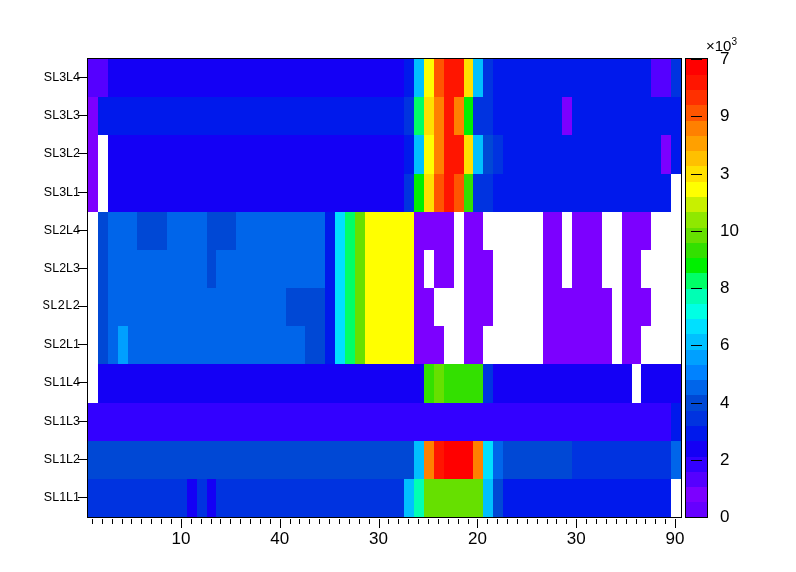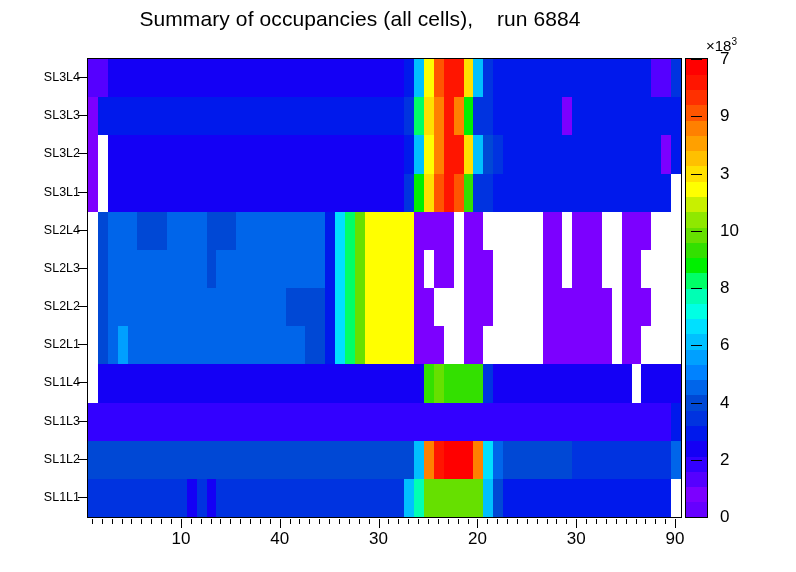--- a/index.html
+++ b/index.html
@@ -40,36 +40,35 @@
   .ptick{position:absolute;left:23px;width:9px;height:0;border-top:1.6px solid #000;}
   .plab{position:absolute;left:35px;font-size:17px;transform:translateY(-50%);white-space:nowrap;}
   #pexp{position:absolute;left:706px;top:36px;font-size:15px;white-space:nowrap;}
   #pexp sup{font-size:10px;vertical-align:super;}
 </style>
 </head>
 <body>
 
 <div id="canvas">
 
-  <div id="title">Summary of occupancies (all cells),    run 6884</div>
 
   <div id="ylabels">
       <div class="ylab" style="top: 19.0833px; width: 72px;">SL3L4</div>
       <div class="ytick" style="left: 78px; top: 19.0833px;"></div>
       <div class="ylab" style="top: 57.25px; width: 72px;">SL3L3</div>
       <div class="ytick" style="left: 78px; top: 57.25px;"></div>
       <div class="ylab" style="top: 95.4167px; width: 72px;">SL3L2</div>
       <div class="ytick" style="left: 78px; top: 95.4167px;"></div>
       <div class="ylab" style="top: 133.583px; width: 72px;">SL3L1</div>
       <div class="ytick" style="left: 78px; top: 133.583px;"></div>
       <div class="ylab" style="top: 171.75px; width: 72px;">SL2L4</div>
       <div class="ytick" style="left: 78px; top: 171.75px;"></div>
       <div class="ylab" style="top: 209.917px; width: 72px;">SL2L3</div>
       <div class="ytick" style="left: 78px; top: 209.917px;"></div>
-      <div class="ylab" style="top: 248.083px; width: 72px;">SL2L2</div>
+      <div class="ylab" style="top: 248.083px; width: 72px; font-family: Liberation Mono, monospace;">SL2L2</div>
       <div class="ytick" style="left: 78px; top: 248.083px;"></div>
       <div class="ylab" style="top: 286.25px; width: 72px;">SL2L1</div>
       <div class="ytick" style="left: 78px; top: 286.25px;"></div>
       <div class="ylab" style="top: 324.417px; width: 72px;">SL1L4</div>
       <div class="ytick" style="left: 78px; top: 324.417px;"></div>
       <div class="ylab" style="top: 362.583px; width: 72px;">SL1L3</div>
       <div class="ytick" style="left: 78px; top: 362.583px;"></div>
       <div class="ylab" style="top: 400.75px; width: 72px;">SL1L2</div>
       <div class="ytick" style="left: 78px; top: 400.75px;"></div>
       <div class="ylab" style="top: 438.917px; width: 72px;">SL1L1</div>
@@ -915,15 +914,15 @@
       <div class="plab" style="top: 230px;">8</div>
       <div class="ptick" style="top: 172.75px; left: 6px; width: 11px;"></div>
       <div class="plab" style="top: 172.75px;">10</div>
       <div class="ptick" style="top: 115.5px; left: 6px; width: 11px;"></div>
       <div class="plab" style="top: 115.5px;">3</div>
       <div class="ptick" style="top: 58.25px; left: 6px; width: 11px;"></div>
       <div class="plab" style="top: 58.25px;">9</div>
       <div class="ptick" style="top: 1px; left: 6px; width: 11px;"></div>
       <div class="plab" style="top: 1px;">7</div>
     </div>
-  <div id="pexp"><span>×18</span><sup>3</sup></div>
+  <div id="pexp"><span>×10</span><sup>3</sup></div>
 
 </div>
 
 </body></html>

